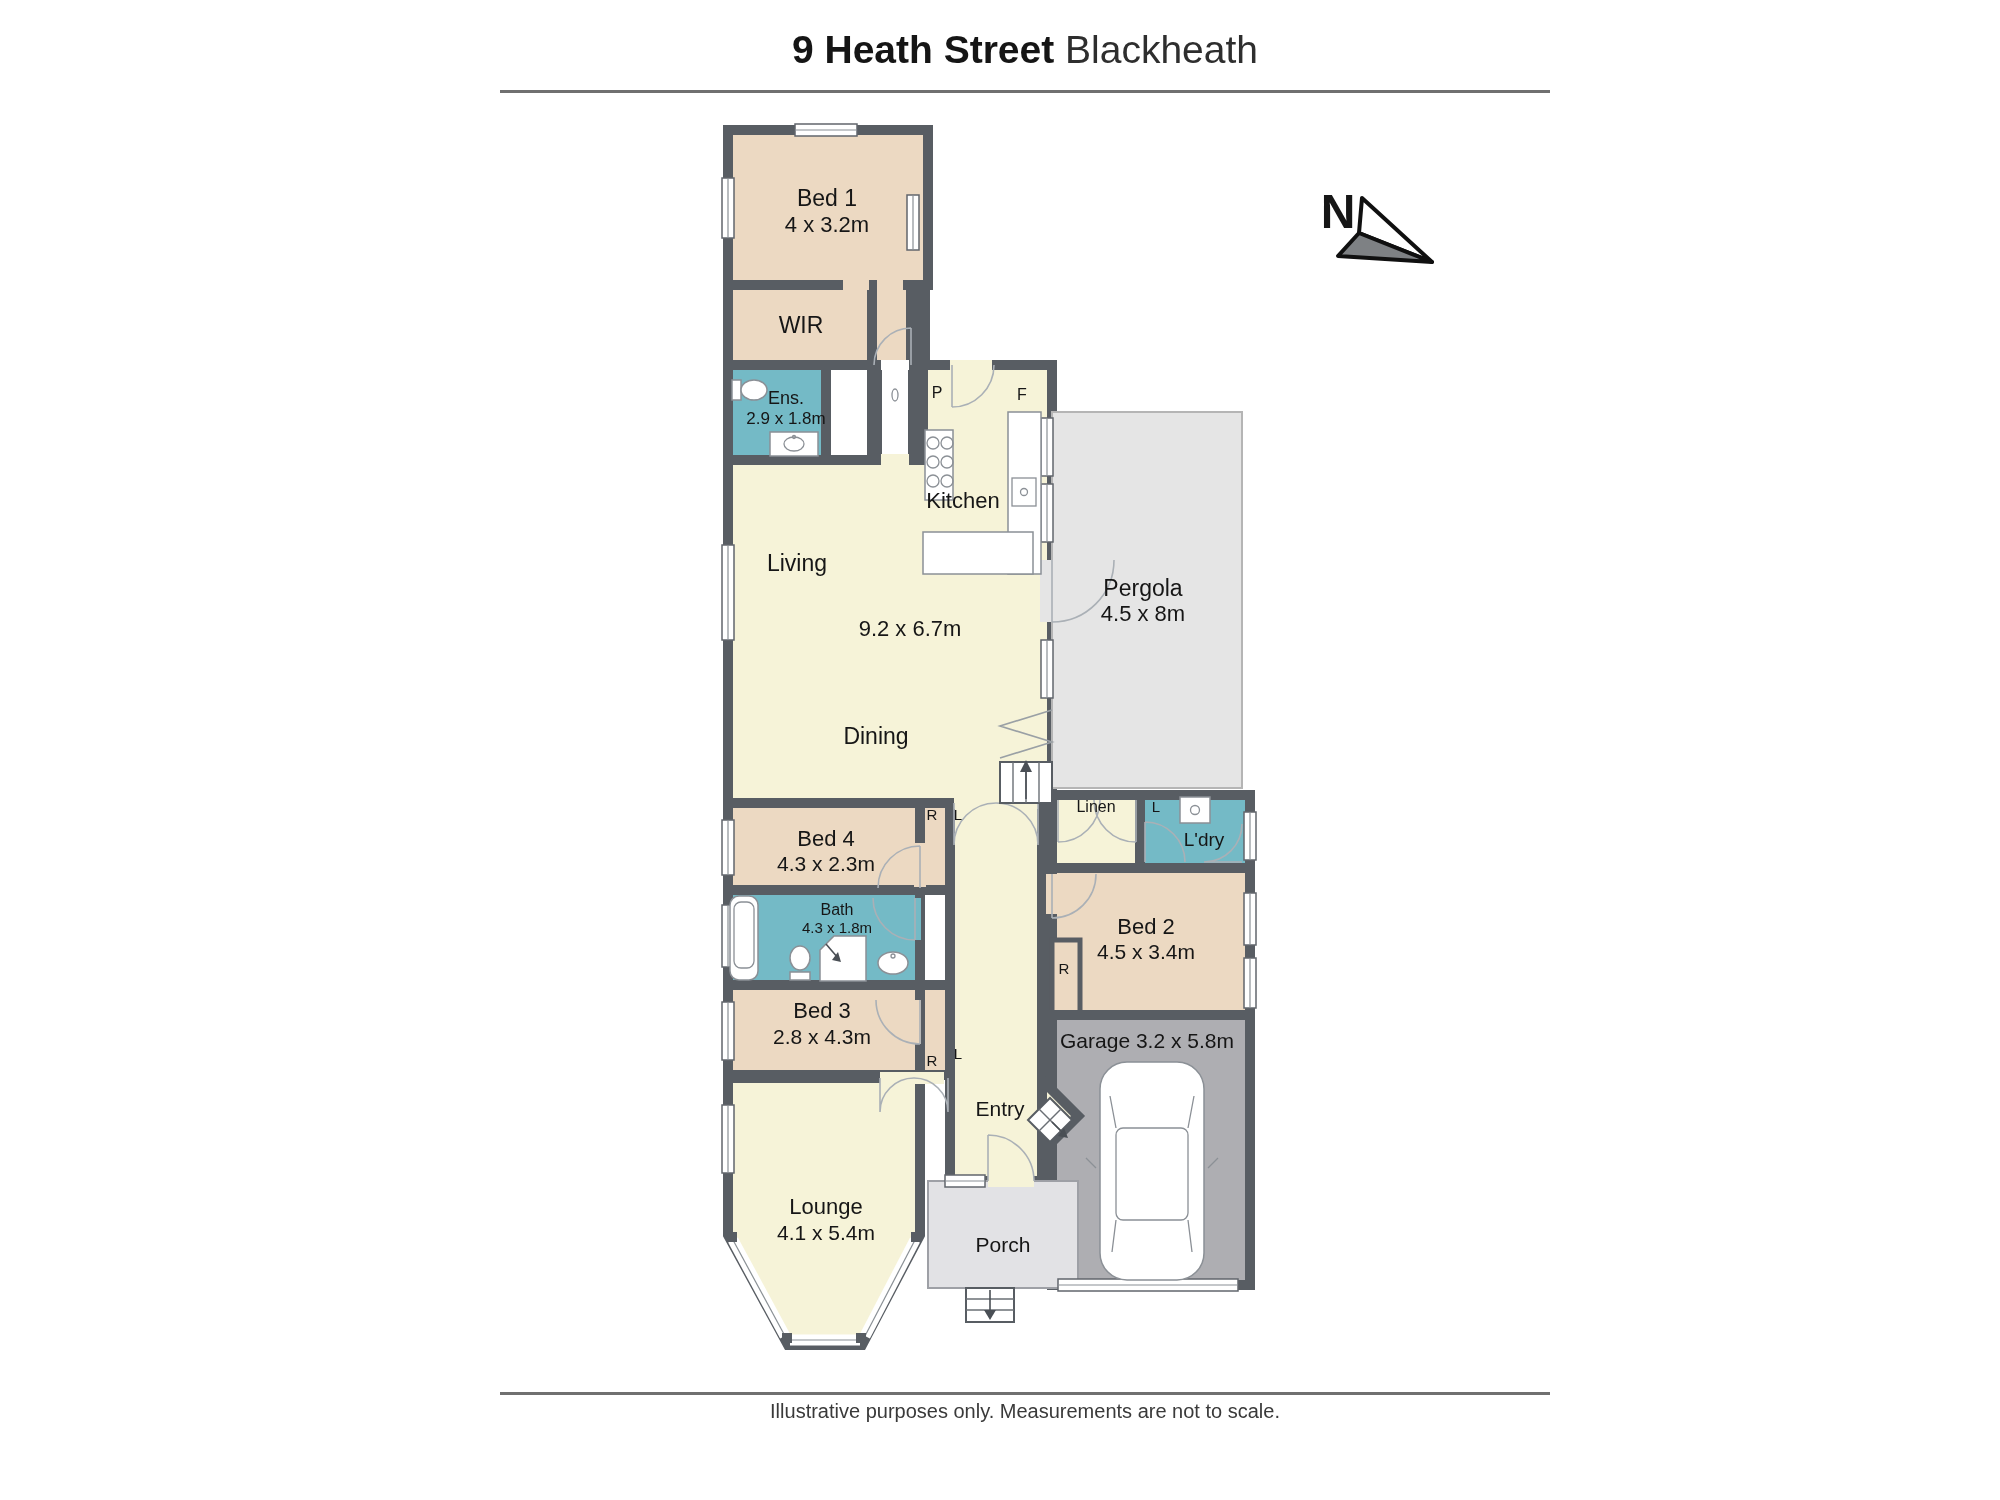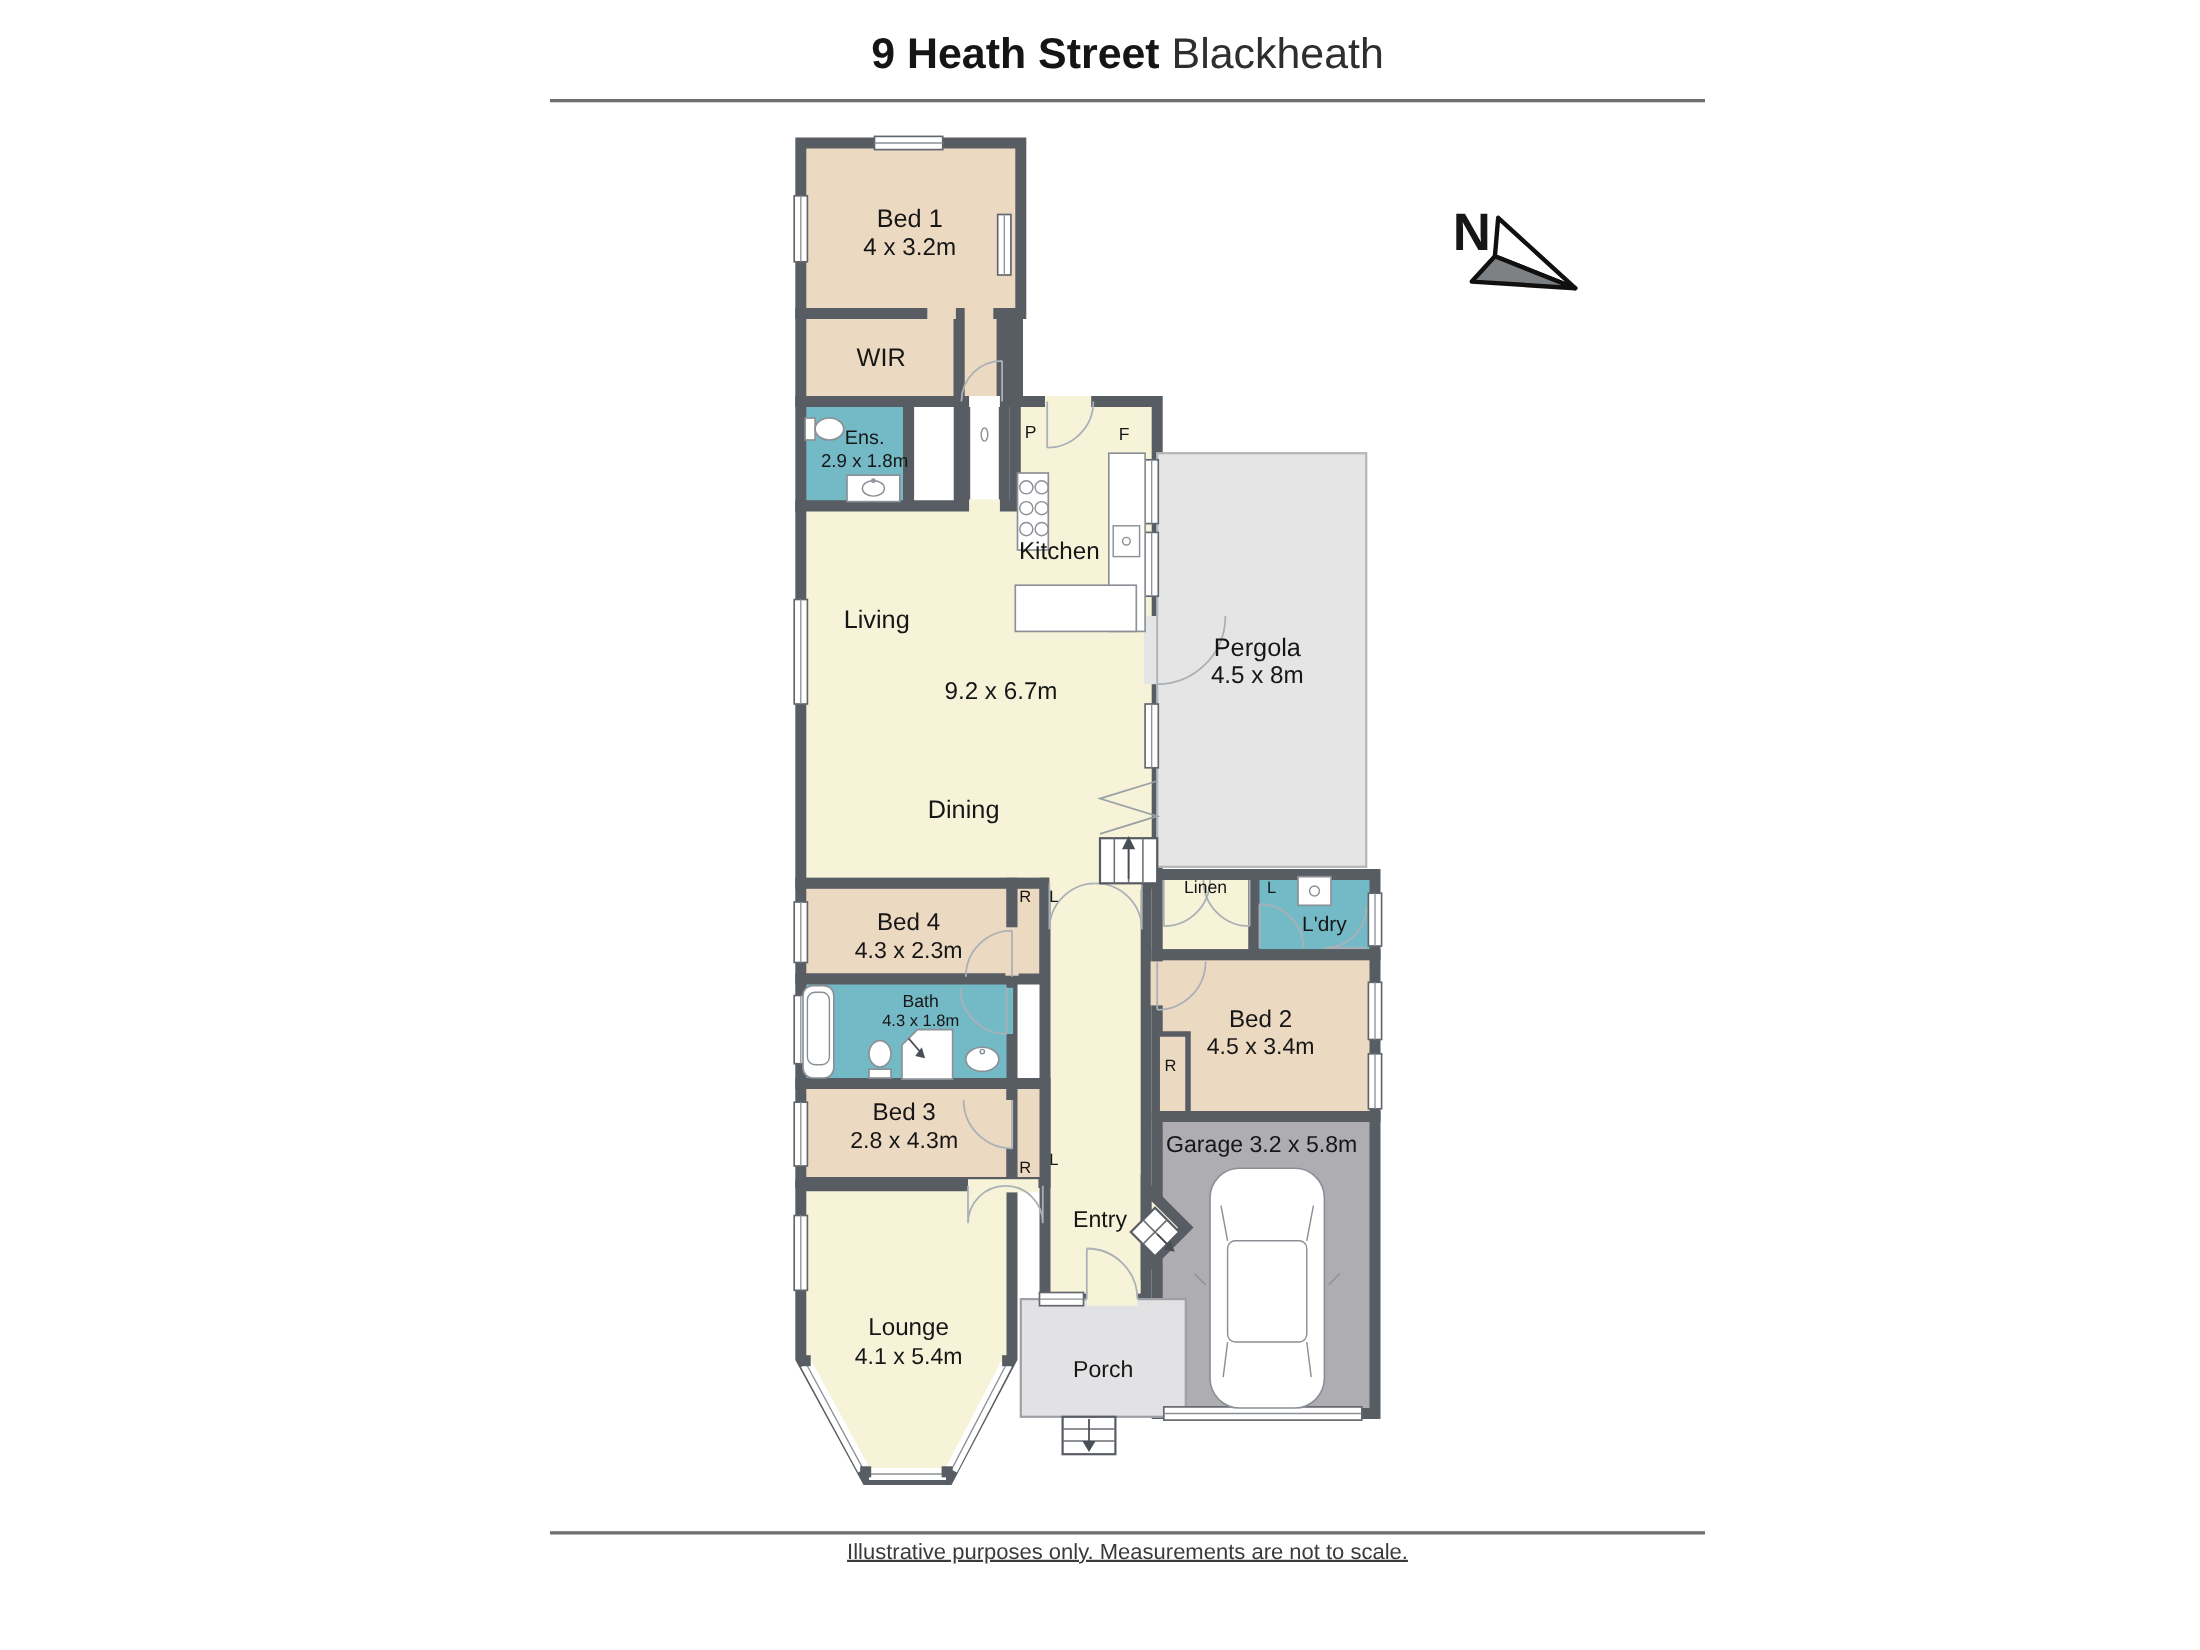--- a/index.html
+++ b/index.html
@@ -6,21 +6,21 @@
   .page{position:relative;width:2000px;height:1500px;background:#fff;overflow:hidden;
         font-family:"Liberation Sans",sans-serif;}
   .title-wrap{position:absolute;top:28px;left:500px;width:1050px;text-align:center;
               font-size:39px;color:#111;}
   .title-bold{font-weight:bold;color:#151515;}
   .title-light{font-weight:400;color:#2e2e2e;}
   .rule{position:absolute;left:500px;width:1050px;height:3px;background:#707070;}
   .rule-top{top:90px;}
   .rule-bottom{top:1392px;}
   .footer-text{position:absolute;top:1400px;left:500px;width:1050px;text-align:center;
-               font-size:20px;color:#3a3a3a;text-decoration:underline;}
+               font-size:20px;color:#3a3a3a;}
   .logo{position:absolute;left:1262px;top:1280px;font-family:"DejaVu Serif",serif;
         font-weight:bold;font-size:96px;letter-spacing:-4px;color:#e41e39;line-height:1;}
   svg{position:absolute;left:0;top:0;}
   .rm{stroke:#585d63;stroke-width:10;}
   .rm2{stroke:#585d63;stroke-width:5;}
   .tan{fill:#ecd9c2;} .cream{fill:#f6f3d8;} .teal{fill:#74bac6;} .whitefill{fill:#ffffff;}
   .pergola{fill:#e5e5e5;stroke:#b5b5b5;stroke-width:2;}
   .garage{fill:#aeaeb2;}
   .porch{fill:#e2e2e5;stroke:#9ea0a6;stroke-width:2;}
   .cover{stroke:none;}

